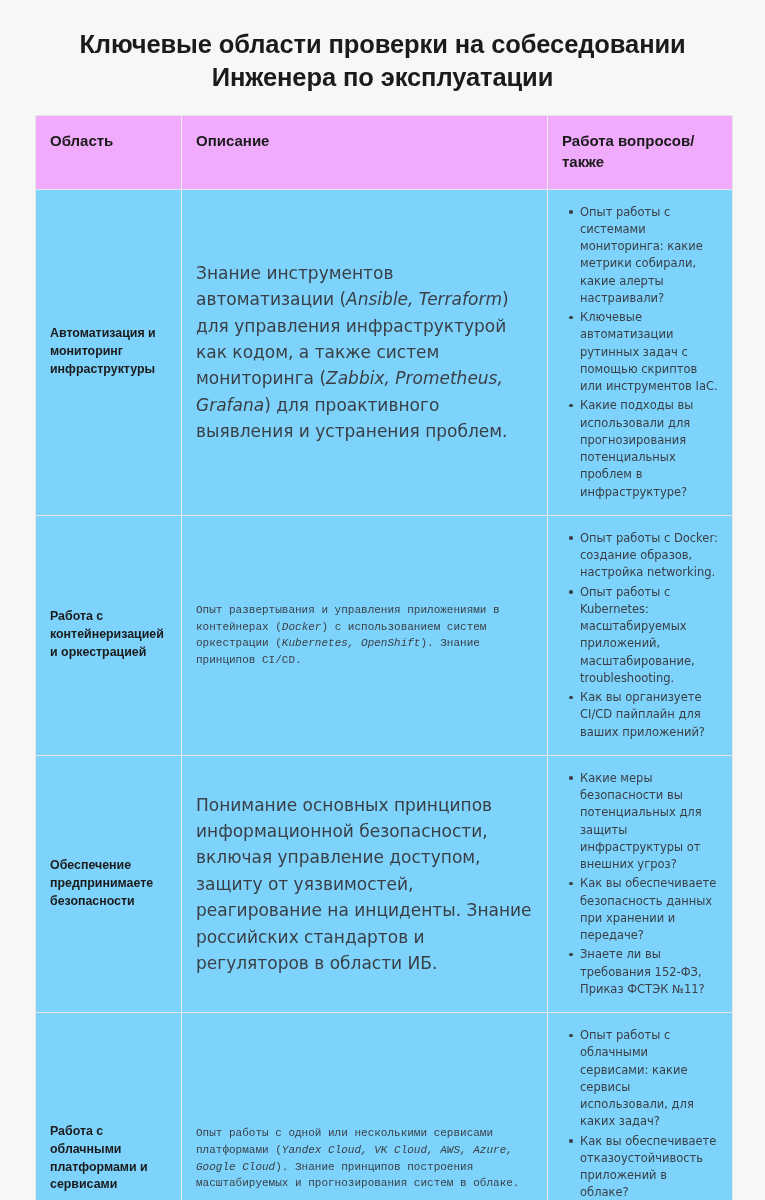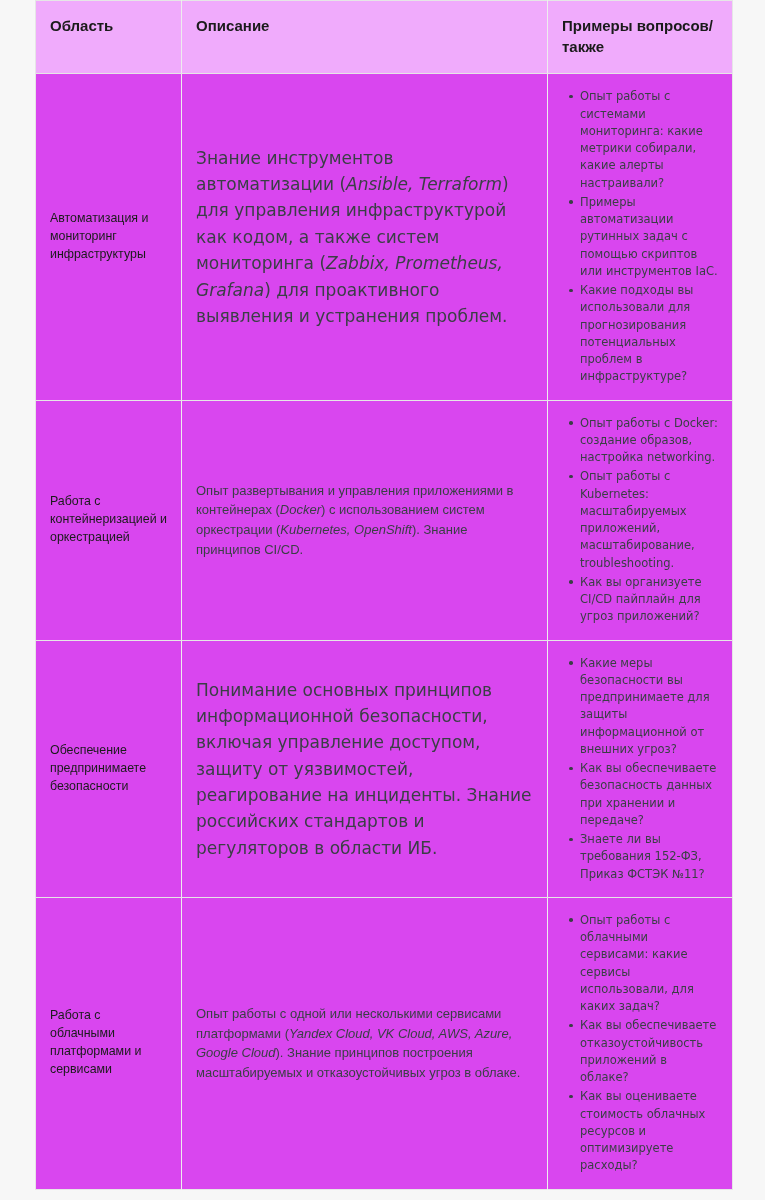--- a/index.html
+++ b/index.html
@@ -58,49 +58,49 @@
     font-size: 15px;
     line-height: 1.38;
     font-weight: bold;
     color: #1b1b1b;
     border-right: 1px solid #ededed;
     border-bottom: 1px solid #e6e6e6;
   }
   table.matrix thead th:last-child { border-right: none; }
 
   table.matrix tbody td {
-    background: #d946ef;
+    background: #7dd3fc;
     vertical-align: middle;
     padding: 14px 14px 14px 14px;
     border-right: 1px solid #ededed;
     border-bottom: 1px solid #e6e6e6;
   }
   table.matrix tbody tr:last-child td { border-bottom: none; }
   table.matrix tbody td:last-child { border-right: none; }
 
   td.area {
     font-family: "Liberation Sans", sans-serif;
     font-size: 12.4px;
     line-height: 1.45;
-    font-weight: normal;
+    font-weight: bold;
     color: #1b1b1b;
     padding-left: 13px;
   }
 
   td.desc {
     font-family: "DejaVu Sans", sans-serif;
     font-size: 17px;
     line-height: 1.55;
     color: #3a3f45;
     padding-left: 13px;
     padding-right: 18px;
   }
   td.desc.alt {
-    font-family: Liberation Sans, sans-serif;
-    font-size: 13px;
+    font-family: Liberation Mono, monospace;
+    font-size: 11px;
     line-height: 1.52;
   }
   td.desc i { font-style: italic; }
 
   td.examples {
     font-family: "DejaVu Sans", sans-serif;
     font-size: 11.5px;
     line-height: 1.5;
     color: #3a3f45;
     padding-left: 10px;
@@ -127,75 +127,76 @@
     height: 3.6px;
     border-radius: 50%;
     background: #3a3f45;
   }
 </style>
 </head>
 <body>
 
 <div class="page">
 
+  <h1 class="title">Ключевые области проверки на собеседовании Инженера по эксплуатации</h1>
 
   <div class="table-wrap">
     <table class="matrix">
       <colgroup>
         <col class="c-area">
         <col class="c-desc">
         <col class="c-ex">
       </colgroup>
       <thead>
         <tr>
           <th>Область</th>
           <th>Описание</th>
           <th>
-            <span>Примеры вопросов/</span><br>
+            <span>Работа вопросов/</span><br>
             <span>также</span>
           </th>
         </tr>
       </thead>
       <tbody id="table-body">
           <tr>
             <td class="area">Автоматизация и мониторинг инфраструктуры</td>
             <td class="desc"><span>Знание инструментов автоматизации (</span><i>Ansible, Terraform</i><span>) для управления инфраструктурой как кодом, а также систем мониторинга (</span><i>Zabbix, Prometheus, Grafana</i><span>) для проактивного выявления и устранения проблем.</span></td>
             <td class="examples">
               <ul>
                 <li>Опыт работы с системами мониторинга: какие метрики собирали, какие алерты настраивали?</li>
-                <li>Примеры автоматизации рутинных задач с помощью скриптов или инструментов IaC.</li>
+                <li>Ключевые автоматизации рутинных задач с помощью скриптов или инструментов IaC.</li>
                 <li>Какие подходы вы использовали для прогнозирования потенциальных проблем в инфраструктуре?</li>
               </ul>
             </td>
           </tr>
           <tr>
             <td class="area">Работа с контейнеризацией и оркестрацией</td>
             <td class="desc alt"><span>Опыт развертывания и управления приложениями в контейнерах (</span><i>Docker</i><span>) с использованием систем оркестрации (</span><i>Kubernetes, OpenShift</i><span>). Знание принципов CI/CD.</span></td>
             <td class="examples">
               <ul>
                 <li>Опыт работы с Docker: создание образов, настройка networking.</li>
                 <li>Опыт работы с Kubernetes: масштабируемых приложений, масштабирование, troubleshooting.</li>
-                <li>Как вы организуете CI/CD пайплайн для угроз приложений?</li>
+                <li>Как вы организуете CI/CD пайплайн для ваших приложений?</li>
               </ul>
             </td>
           </tr>
           <tr>
             <td class="area">Обеспечение предпринимаете безопасности</td>
             <td class="desc"><span>Понимание основных принципов информационной безопасности, включая управление доступом, защиту от уязвимостей, реагирование на инциденты. Знание российских стандартов и регуляторов в области ИБ.</span></td>
             <td class="examples">
               <ul>
-                <li>Какие меры безопасности вы предпринимаете для защиты информационной от внешних угроз?</li>
+                <li>Какие меры безопасности вы потенциальных для защиты инфраструктуры от внешних угроз?</li>
                 <li>Как вы обеспечиваете безопасность данных при хранении и передаче?</li>
                 <li>Знаете ли вы требования 152-ФЗ, Приказ ФСТЭК №11?</li>
               </ul>
             </td>
           </tr>
           <tr>
             <td class="area">Работа с облачными платформами и сервисами</td>
-            <td class="desc alt"><span>Опыт работы с одной или несколькими сервисами платформами (</span><i>Yandex Cloud, VK Cloud, AWS, Azure, Google Cloud</i><span>). Знание принципов построения масштабируемых и отказоустойчивых угроз в облаке.</span></td>
+            <td class="desc alt"><span>Опыт работы с одной или несколькими сервисами платформами (</span><i>Yandex Cloud, VK Cloud, AWS, Azure, Google Cloud</i><span>). Знание принципов построения масштабируемых и прогнозирования систем в облаке.</span></td>
             <td class="examples">
               <ul>
                 <li>Опыт работы с облачными сервисами: какие сервисы использовали, для каких задач?</li>
                 <li>Как вы обеспечиваете отказоустойчивость приложений в облаке?</li>
                 <li>Как вы оцениваете стоимость облачных ресурсов и оптимизируете расходы?</li>
               </ul>
             </td>
           </tr>
         </tbody>
     </table>

